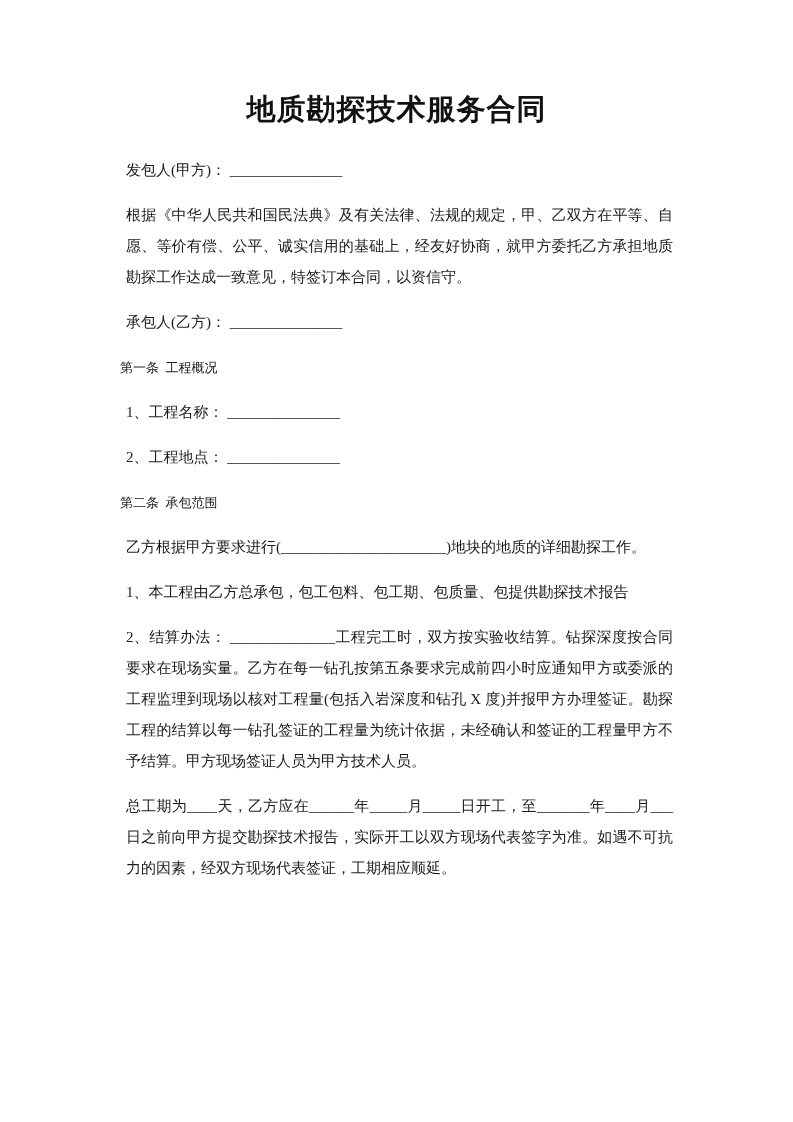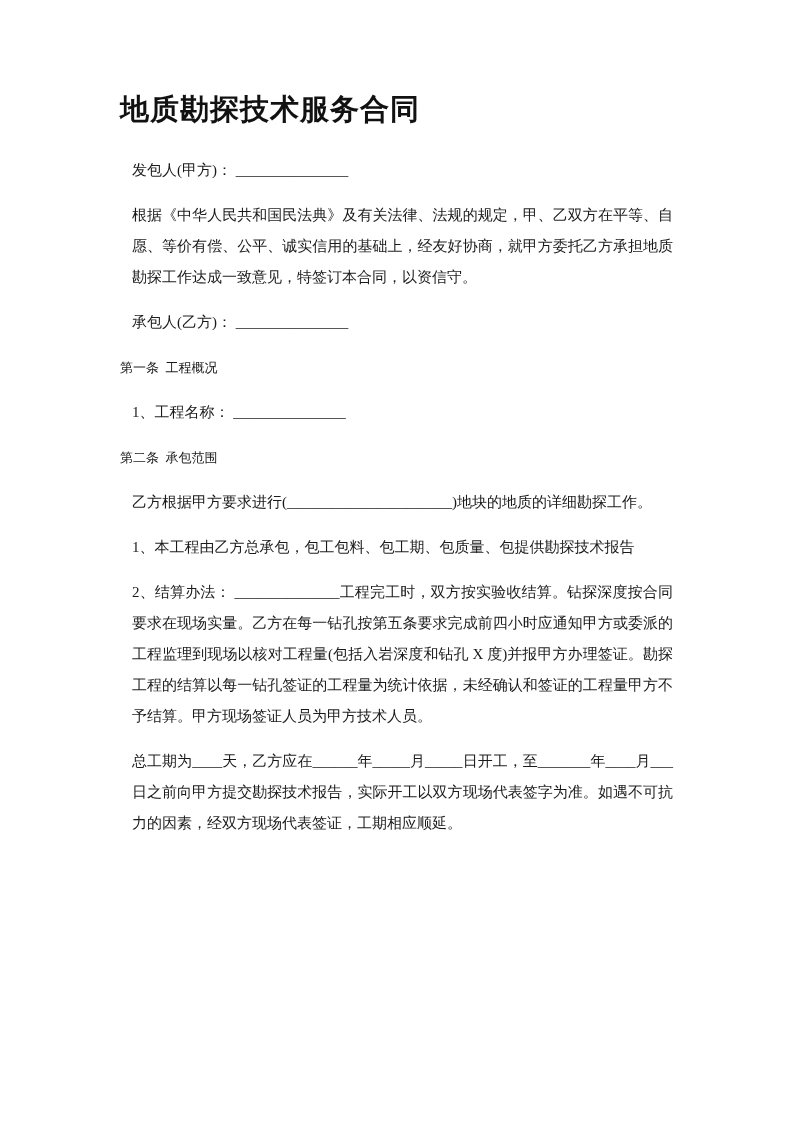--- a/index.html
+++ b/index.html
@@ -16,29 +16,29 @@
     box-sizing: border-box;
     padding: 85px 120px 0 120px;
     font-family: "Liberation Serif", "DejaVu Serif", serif;
     color: #1a1a1a;
     overflow: hidden;
   }
   .doc-title {
     font-size: 29px;
     font-weight: bold;
     line-height: 48px;
-    text-align: left;
+    text-align: center;
     margin: 0 0 22px 0;
     letter-spacing: 1px;
     color: #111111;
   }
   .para {
     font-size: 15px;
     line-height: 31px;
-    margin: 0 0 14px 12px;
+    margin: 0 0 14px 6px;
     text-align: justify;
     white-space: pre-wrap;
     word-break: break-all;
   }
   .heading {
     font-size: 13px;
     line-height: 31px;
     margin: 0 0 14px 0;
     white-space: pre-wrap;
   }
@@ -53,20 +53,21 @@
   <p class="para">发包人(甲方)： _______________</p>
 
   <p class="para">根据《中华人民共和国民法典》及有关法律、法规的规定，甲、乙双方在平等、自愿、等价有偿、公平、诚实信用的基础上，经友好协商，就甲方委托乙方承担地质勘探工作达成一致意见，特签订本合同，以资信守。</p>
 
   <p class="para">承包人(乙方)： _______________</p>
 
   <p class="heading">第一条  工程概况</p>
 
   <p class="para">1、工程名称： _______________</p>
 
+  <p class="para">2、工程地点： _______________</p>
 
   <p class="heading">第二条  承包范围</p>
 
   <p class="para">乙方根据甲方要求进行(______________________)地块的地质的详细勘探工作。</p>
 
 
   <p class="para">1、本工程由乙方总承包，包工包料、包工期、包质量、包提供勘探技术报告</p>
 
   <p class="para">2、结算办法： ______________工程完工时，双方按实验收结算。钻探深度按合同要求在现场实量。乙方在每一钻孔按第五条要求完成前四小时应通知甲方或委派的工程监理到现场以核对工程量(包括入岩深度和钻孔 X 度)并报甲方办理签证。勘探工程的结算以每一钻孔签证的工程量为统计依据，未经确认和签证的工程量甲方不予结算。甲方现场签证人员为甲方技术人员。</p>
 

